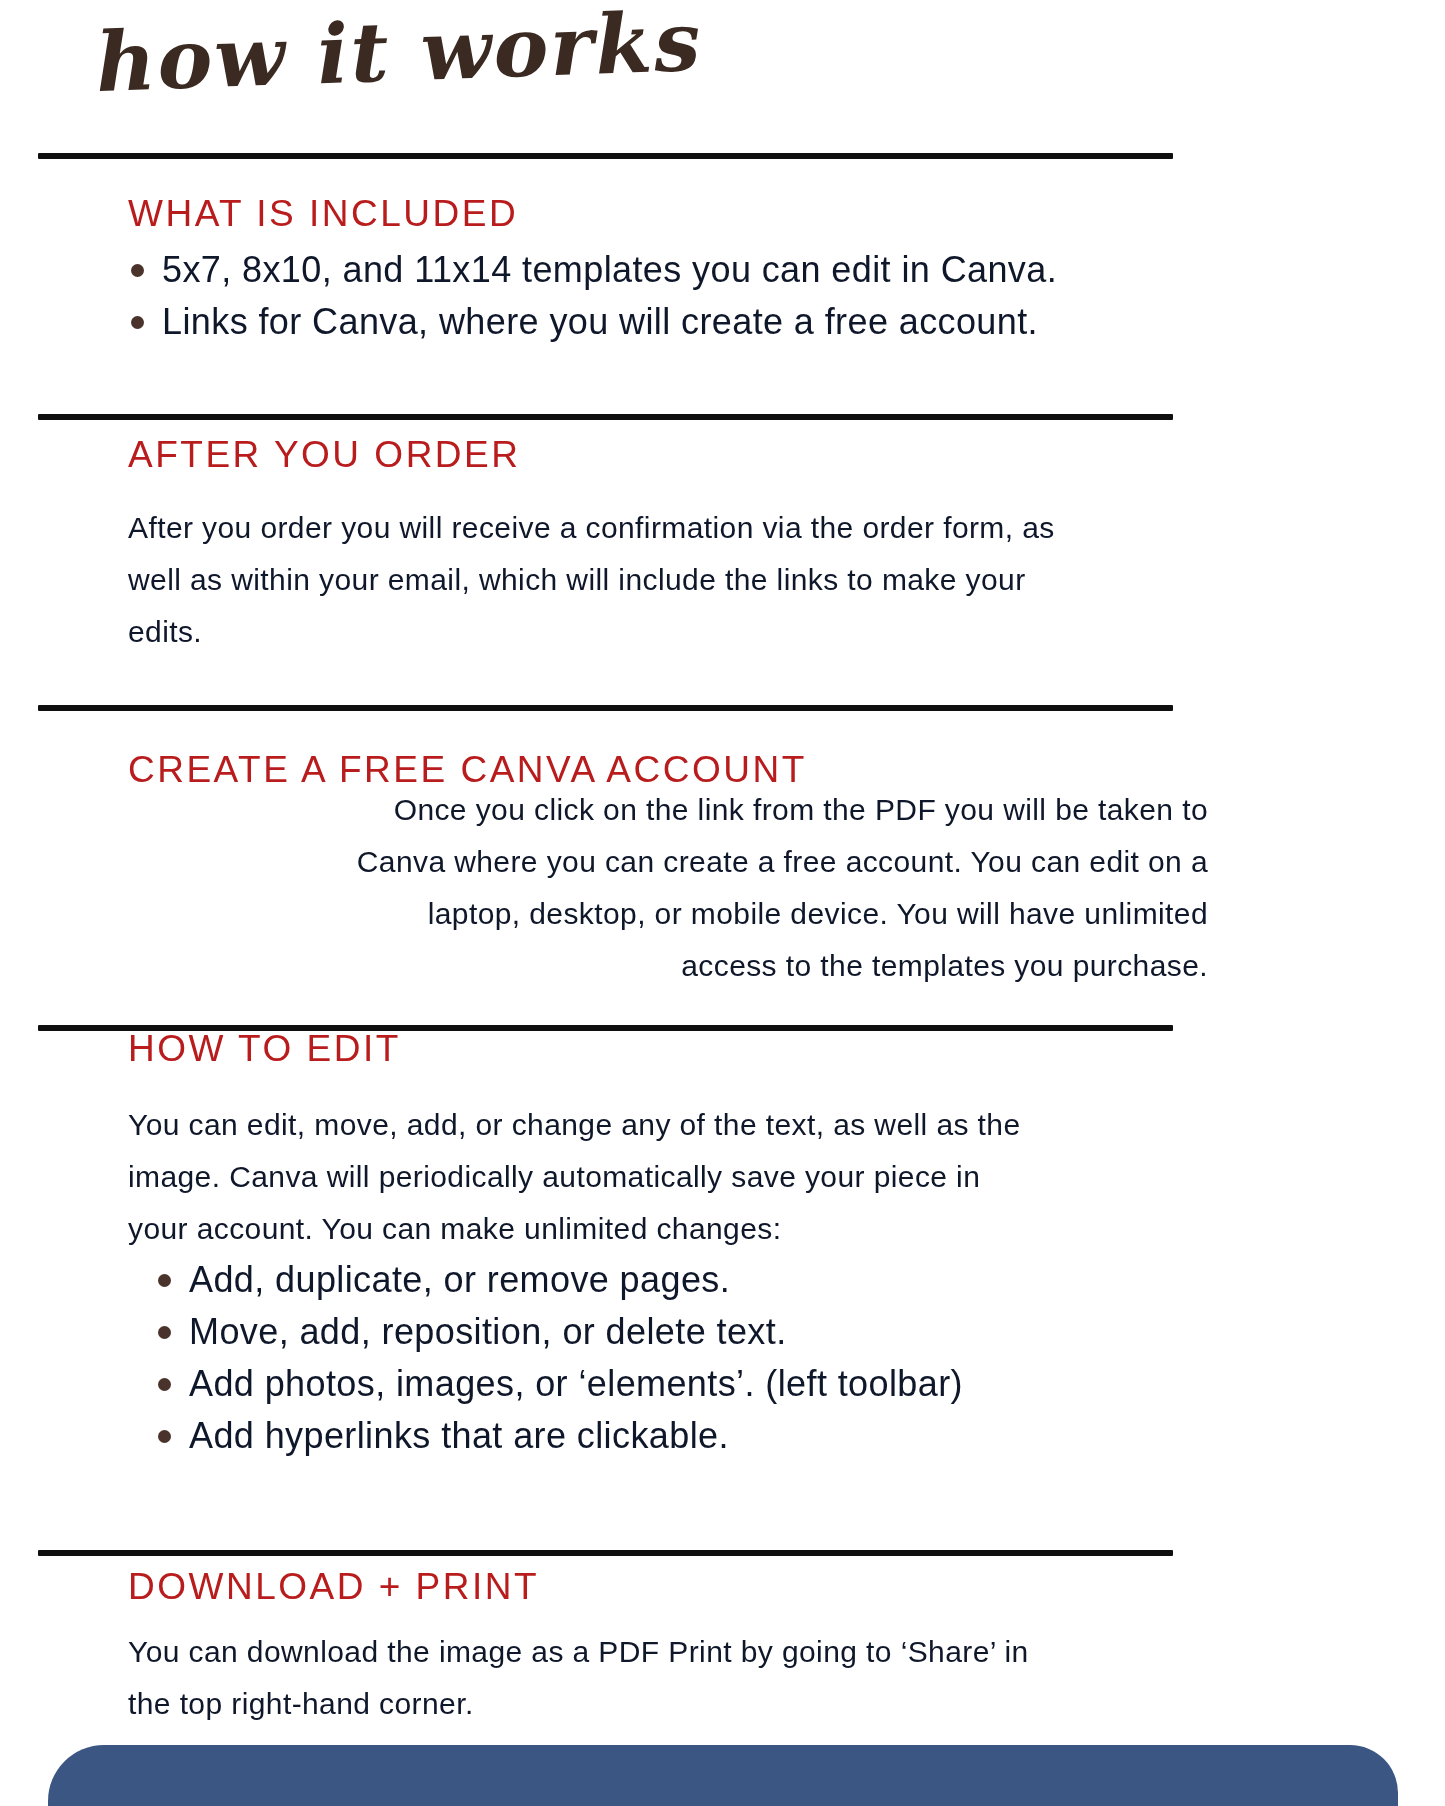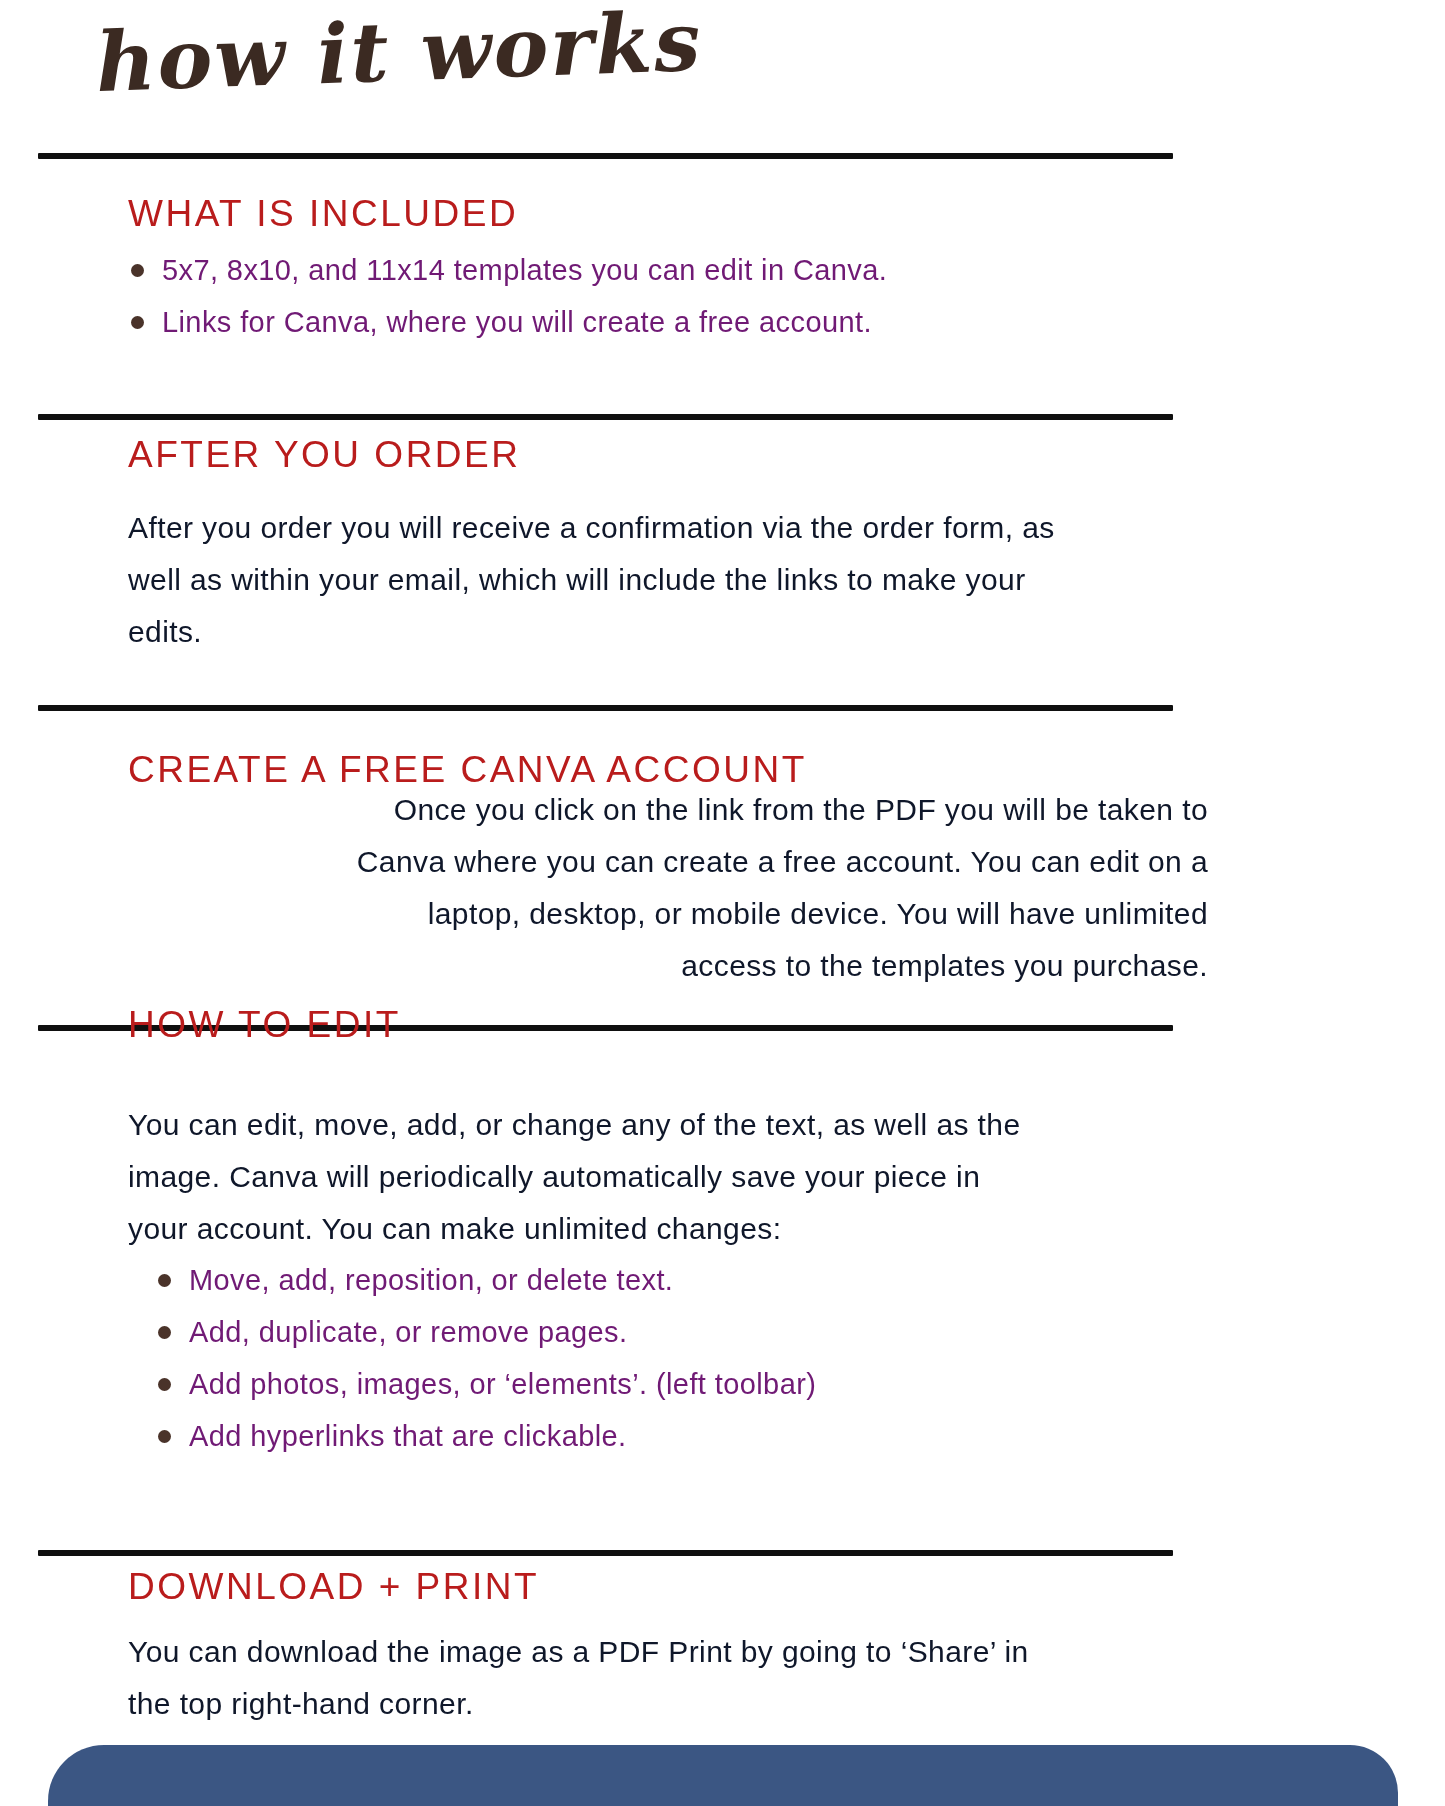--- a/index.html
+++ b/index.html
@@ -43,44 +43,44 @@
     left: 128px;
     font-size: 37px;
     font-weight: 400;
     letter-spacing: 2.5px;
     color: #b91c1c;
     white-space: nowrap;
   }
   .h1 { top: 193px; }
   .h2 { top: 434px; }
   .h3 { top: 749px; }
-  .h4 { top: 1004px; text-align: center; }
+  .h4 { top: 1028px; text-align: center; }
   .h5 { top: 1566px; }
   .body-par {
     position: absolute;
     left: 128px;
     width: 1080px;
     font-size: 30px;
     line-height: 52px;
     letter-spacing: 0.4px;
     color: #0f172a;
     white-space: pre-line;
   }
   .p2 { top: 502px; }
   .p3 { top: 784px; text-align: right; }
   .p4 { top: 1099px; }
   .p5 { top: 1626px; }
   ul.bullets {
     position: absolute;
     margin: 0;
     padding: 0;
     list-style: none;
-    font-size: 29px;
+    font-size: 36px;
     letter-spacing: 0.4px;
-    color: #701a75;
+    color: #0f172a;
   }
   ul.bullets li {
     position: relative;
     padding-left: 31px;
     line-height: 52px;
     white-space: nowrap;
   }
   ul.bullets li::before {
     content: "";
     position: absolute;
@@ -139,22 +139,22 @@
 
   <div class="rule rule-4"></div>
 
   <div class="sec-heading h4">HOW TO EDIT</div>
 
   <div class="body-par p4">You can edit, move, add, or change any of the text, as well as the
 image. Canva will periodically automatically save your piece in
 your account. You can make unlimited changes:</div>
 
   <ul class="bullets list-4">
+    <li>Add, duplicate, or remove pages.</li>
     <li>Move, add, reposition, or delete text.</li>
-    <li>Add, duplicate, or remove pages.</li>
     <li>Add photos, images, or ‘elements’. (left toolbar)</li>
     <li>Add hyperlinks that are clickable.</li>
   </ul>
 
   <div class="rule rule-5"></div>
 
   <div class="sec-heading h5">DOWNLOAD + PRINT</div>
 
   <div class="body-par p5">You can download the image as a PDF Print by going to ‘Share’ in
 the top right-hand corner.</div>

